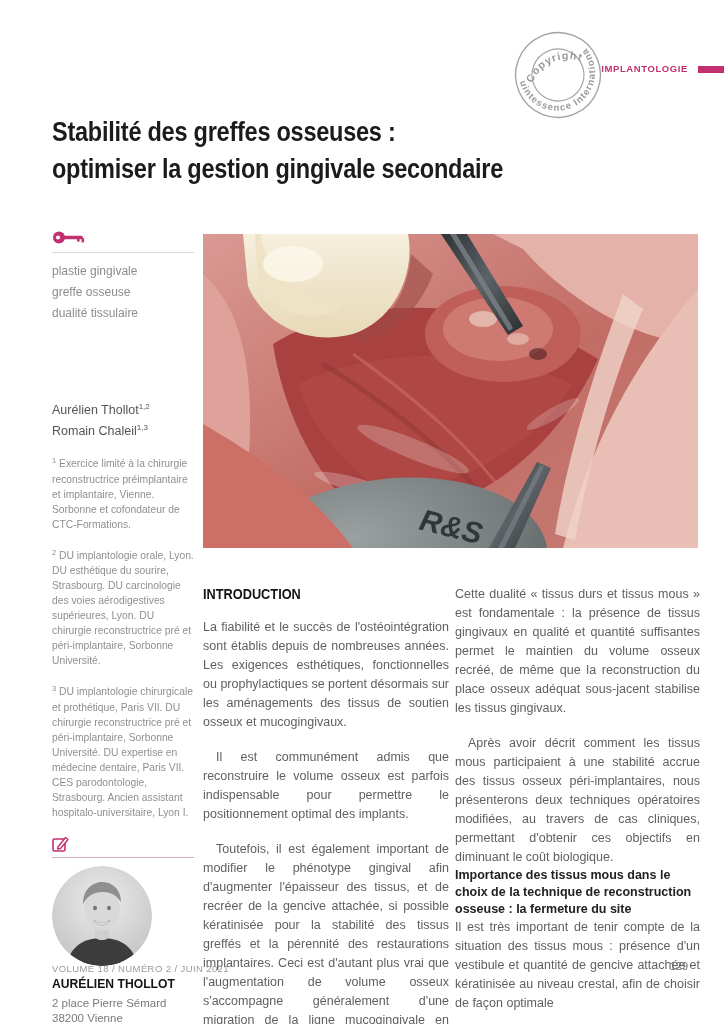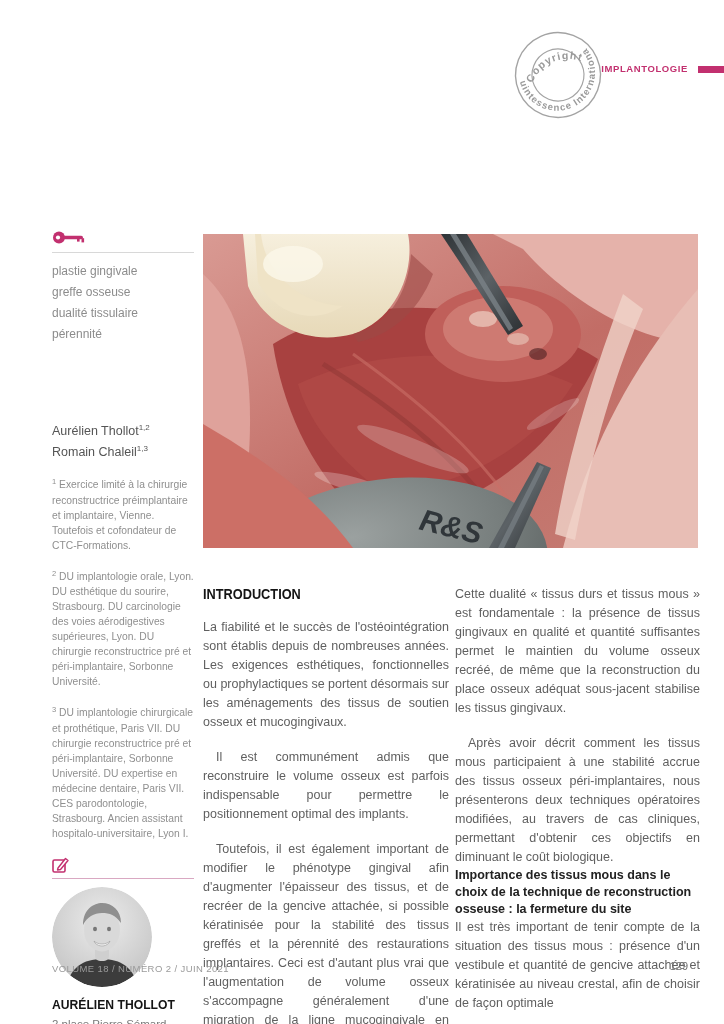--- a/index.html
+++ b/index.html
@@ -76,47 +76,50 @@
         <text font-size="9" font-weight="bold" fill="#9a9a9a" letter-spacing="1">
           <textPath href="#arcBottom" startOffset="50%" text-anchor="middle">Quintessence International</textPath>
         </text>
       </g>
     </svg>
   </div>
 
   <div class="category">IMPLANTOLOGIE</div>
   <div class="category-bar"></div>
 
+  <h1 class="title">
+    <span class="line">Stabilité des greffes osseuses :</span><br>
+    <span class="line">optimiser la gestion gingivale secondaire</span>
+  </h1>
 
   <aside class="sidebar">
 
     <div class="icon-row">
       <svg width="34" height="15" viewBox="0 0 34 15">
         <circle cx="7" cy="7.5" r="6" fill="#c2306f"></circle>
         <circle cx="6" cy="7.5" r="2.1" fill="#ffffff"></circle>
         <rect x="11" y="5.7" width="20" height="3.6" rx="1.8" fill="#c2306f"></rect>
         <rect x="25" y="8.2" width="2.6" height="3.4" fill="#c2306f"></rect>
         <rect x="29.5" y="8.2" width="2.6" height="4.2" fill="#c2306f"></rect>
       </svg>
     </div>
     <hr class="rule">
 
     <ul class="keywords">
       <li>plastie gingivale</li>
       <li>greffe osseuse</li>
       <li>dualité tissulaire</li>
-      <li>pérennité</li>
     </ul>
 
     <div class="authors">
       <div><span>Aurélien Thollot</span><sup>1,2</sup></div>
       <div><span>Romain Chaleil</span><sup>1,3</sup></div>
     </div>
 
-    <p class="footnote"><sup>1</sup><span> Exercice limité à la chirurgie reconstructrice préimplantaire et implantaire, Vienne. Toutefois et cofondateur de CTC-Formations.</span></p>
+    <p class="footnote"><sup>1</sup><span> Exercice limité à la chirurgie reconstructrice préimplantaire et implantaire, Vienne. Sorbonne et cofondateur de CTC-Formations.</span></p>
     <p class="footnote"><sup>2</sup><span> DU implantologie orale, Lyon. DU esthétique du sourire, Strasbourg. DU carcinologie des voies aérodigestives supérieures, Lyon. DU chirurgie reconstructrice pré et péri-implantaire, Sorbonne Université.</span></p>
     <p class="footnote"><sup>3</sup><span> DU implantologie chirurgicale et prothétique, Paris VII. DU chirurgie reconstructrice pré et péri-implantaire, Sorbonne Université. DU expertise en médecine dentaire, Paris VII. CES parodontologie, Strasbourg. Ancien assistant hospitalo-universitaire, Lyon I.</span></p>
 
     <div class="pencil-block">
       <svg width="17" height="17" viewBox="0 0 17 17">
         <rect x="1" y="3" width="12" height="12" rx="1.5" fill="none" stroke="#c2306f" stroke-width="1.6"></rect>
         <path d="M6,11 L13.5,1.5 L16,3.5 L8.5,12.5 L5.5,13 Z" fill="#ffffff" stroke="#c2306f" stroke-width="1.4" stroke-linejoin="round"></path>
       </svg>
     </div>
     <hr class="rule pink">

